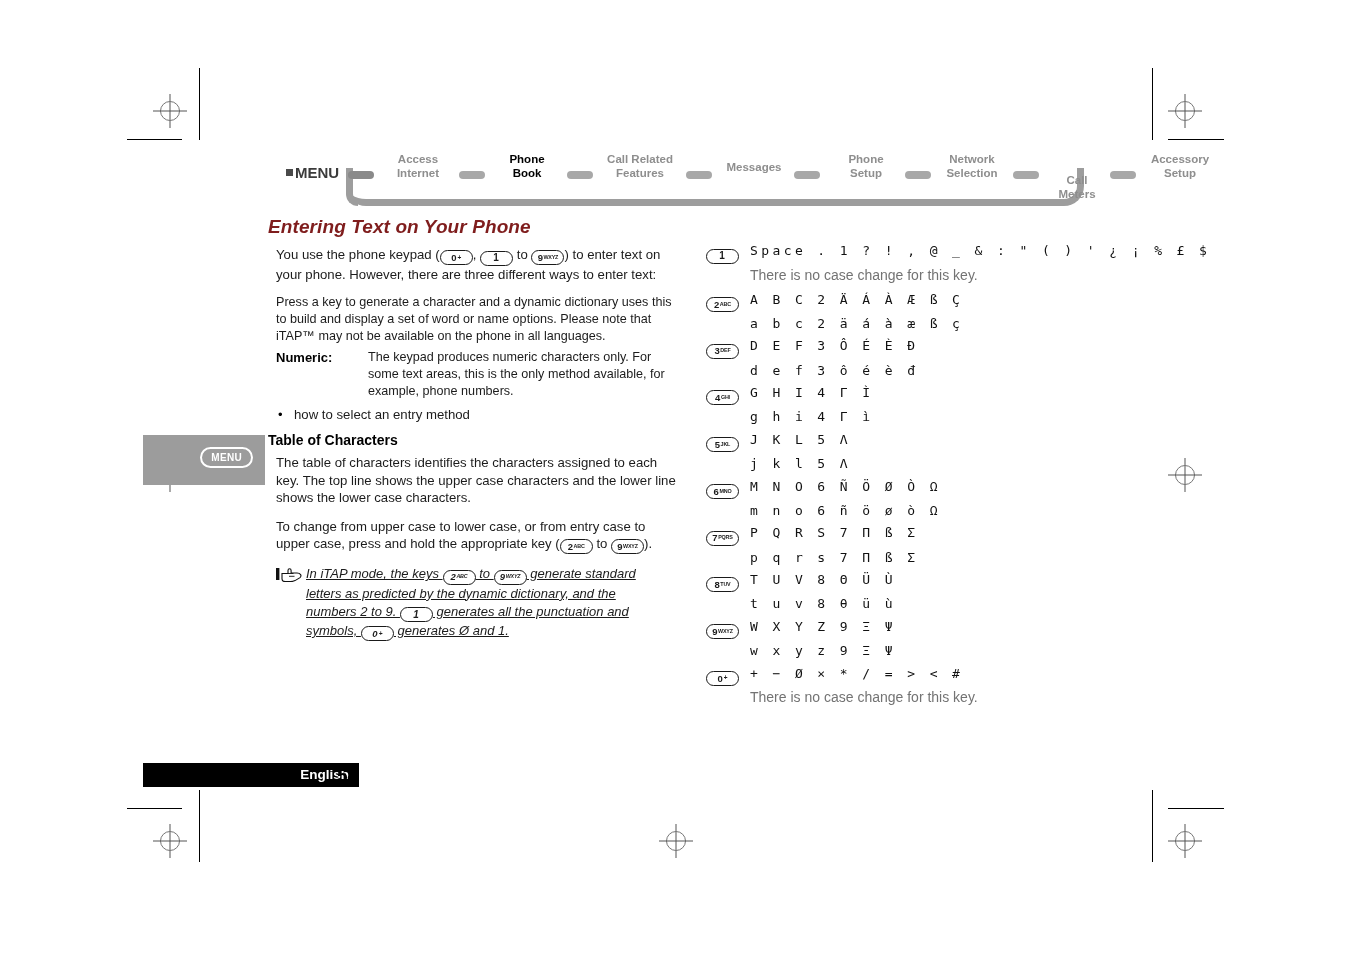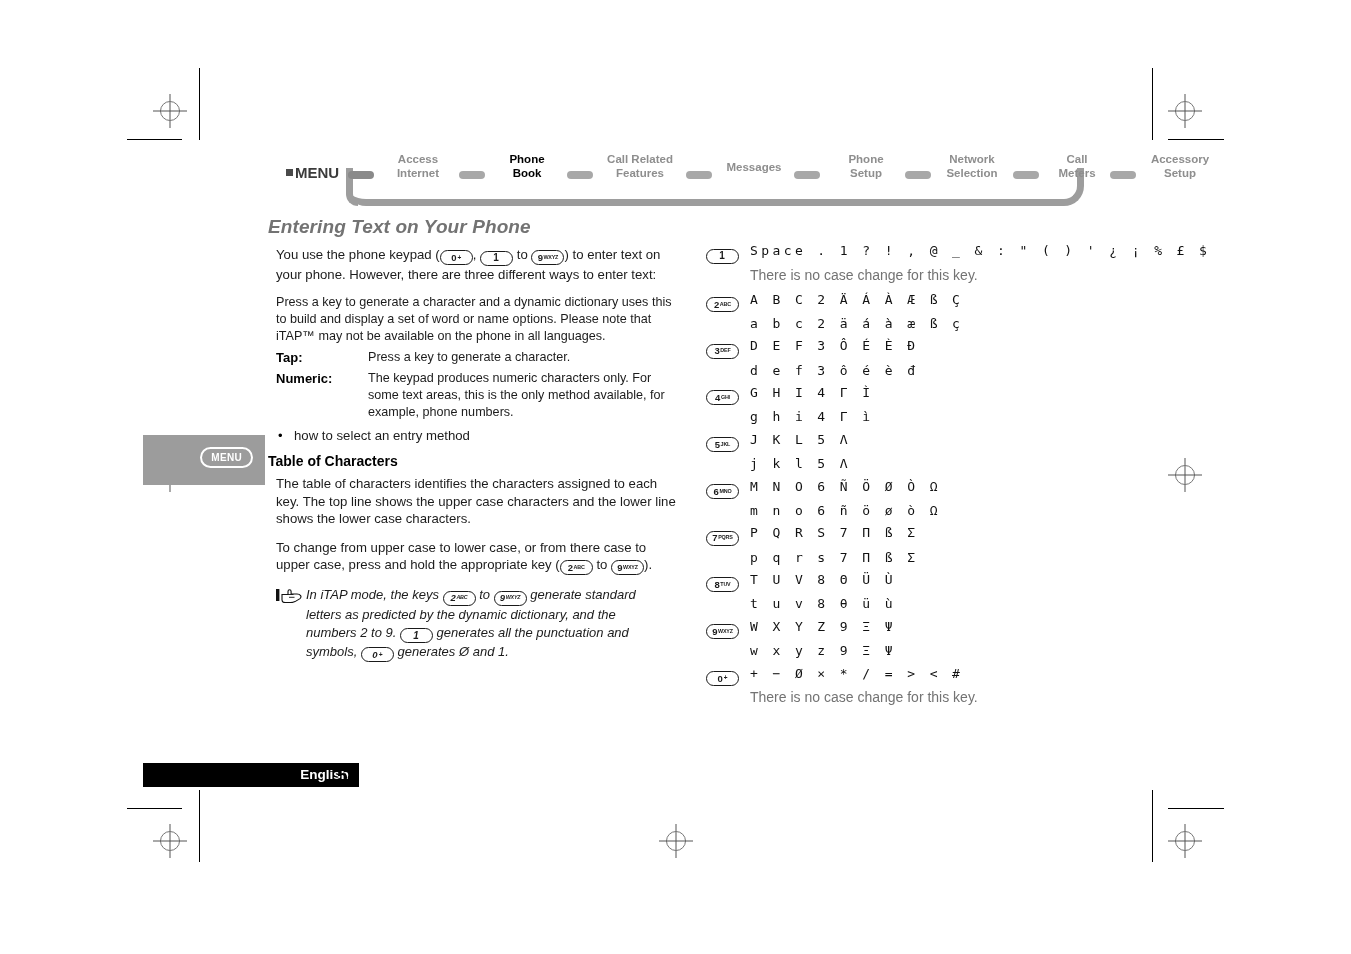--- a/index.html
+++ b/index.html
@@ -43,37 +43,37 @@
   .navlink.active{color:#000;}
   .navdash{position:absolute;top:19px;width:26px;height:8px;background:#a8a8a8;border-radius:5px;}
   .navdash.dark{background:#8a8a8a;}
 
   
   .colL{position:absolute;left:266px;top:216px;width:412px;}
   .colR{position:absolute;left:706px;top:240px;width:420px;}
 
   h1.sect{
     font-size:19px;font-style:italic;font-weight:bold;margin:0 0 8px 2px;
-    font-family:"Liberation Sans", sans-serif;color:#737373;letter-spacing:0.1px;
+    font-family:"Liberation Sans", sans-serif;color:#7f1d1d;letter-spacing:0.1px;
   }
   p.body{
     font-size:13.2px;line-height:17.5px;margin:0 0 11px 10px;color:#1c1c1c;
   }
   h2.sub{font-size:14px;font-weight:bold;margin:5px 0 6px 2px;color:#000;}
 
   .deflist{margin:4px 0 0 10px;}
   .defrow{display:flex;margin-bottom:4px;}
   .defterm{width:92px;flex:0 0 92px;font-size:13px;font-weight:bold;color:#000;line-height:17px;}
   .defdesc{flex:1;font-size:12.6px;line-height:17px;color:#1c1c1c;}
 
   ul.bullets{margin:2px 0 6px 0;padding:0 0 0 28px;list-style:none;}
   ul.bullets li{font-size:13.2px;line-height:22px;color:#1c1c1c;position:relative;}
   ul.bullets li::before{content:"\2022";position:absolute;left:-16px;top:0;font-size:13px;color:#000;}
 
-  .note{position:relative;margin:6px 17px 0 10px;padding-left:30px;}
+  .note{position:relative;margin:6px 17px 0 10px;padding-left:30px;text-decoration:underline;}
   .note .noteTxt{font-size:13px;line-height:18px;font-style:italic;color:#1c1c1c;}
   .handicon{position:absolute;left:0;top:1px;width:28px;height:16px;}
 
   
   .key{
     display:inline-flex;align-items:center;justify-content:center;
     border:1.4px solid #1a1a1a;border-radius:9px;
     height:13px;min-width:25px;padding:0 3px;
     font-size:9.5px;font-weight:bold;line-height:1;
     vertical-align:-2px;background:#fff;white-space:nowrap;
@@ -182,21 +182,21 @@
       <div>Setup</div>
     </div>
 
     <div class="navdash" style="left:619px;"></div>
     <div class="navlink" style="left:646px;">
       <div>Network</div>
       <div>Selection</div>
     </div>
 
     <div class="navdash" style="left:727px;"></div>
-    <div class="navlink" style="left:755px;width:72px;">
+    <div class="navlink" style="left:755px;width:72px;margin-top:21px;">
       <div>Call</div>
       <div>Meters</div>
     </div>
 
     <div class="navdash" style="left:824px;"></div>
     <div class="navlink" style="left:850px;width:88px;">
       <div>Accessory</div>
       <div>Setup</div>
     </div>
   </div>
@@ -217,39 +217,35 @@
         </span><span> to </span><span class="key">
           <span>9</span>
           <sup>WXYZ</sup>
         </span><span>) to enter text on your phone. However, there are three different ways to enter text:</span></p>
 
     <div class="deflist">
       <div class="defrow">
         <div class="defdesc">Press a key to generate a character and a dynamic dictionary uses this to build and display a set of word or name options. Please note that iTAP™ may not be available on the phone in all languages.</div>
       </div>
       <div class="defrow">
-        <div class="defterm">Tap:</div>
-        <div class="defdesc">Press a key to generate a character.</div>
-      </div>
-      <div class="defrow">
         <div class="defterm">Numeric:</div>
         <div class="defdesc">The keypad produces numeric characters only. For some text areas, this is the only method available, for example, phone numbers.</div>
       </div>
     </div>
 
 
     <ul class="bullets">
       <li>how to select an entry method</li>
     </ul>
 
     <h2 class="sub">Table of Characters</h2>
 
     <p class="body">The table of characters identifies the characters assigned to each key. The top line shows the upper case characters and the lower line shows the lower case characters.</p>
 
-    <p class="body"><span>To change from upper case to lower case, or from there case to upper case, press and hold the appropriate key (</span><span class="key">
+    <p class="body"><span>To change from upper case to lower case, or from entry case to upper case, press and hold the appropriate key (</span><span class="key">
           <span>2</span>
           <sup>ABC</sup>
         </span><span> to </span><span class="key">
           <span>9</span>
           <sup>WXYZ</sup>
         </span><span>).</span></p>
 
     <div class="note">
       <svg class="handicon" viewBox="0 0 28 16" xmlns="http://www.w3.org/2000/svg">
         <rect x="0" y="2" width="3.4" height="12" fill="#111"></rect>

